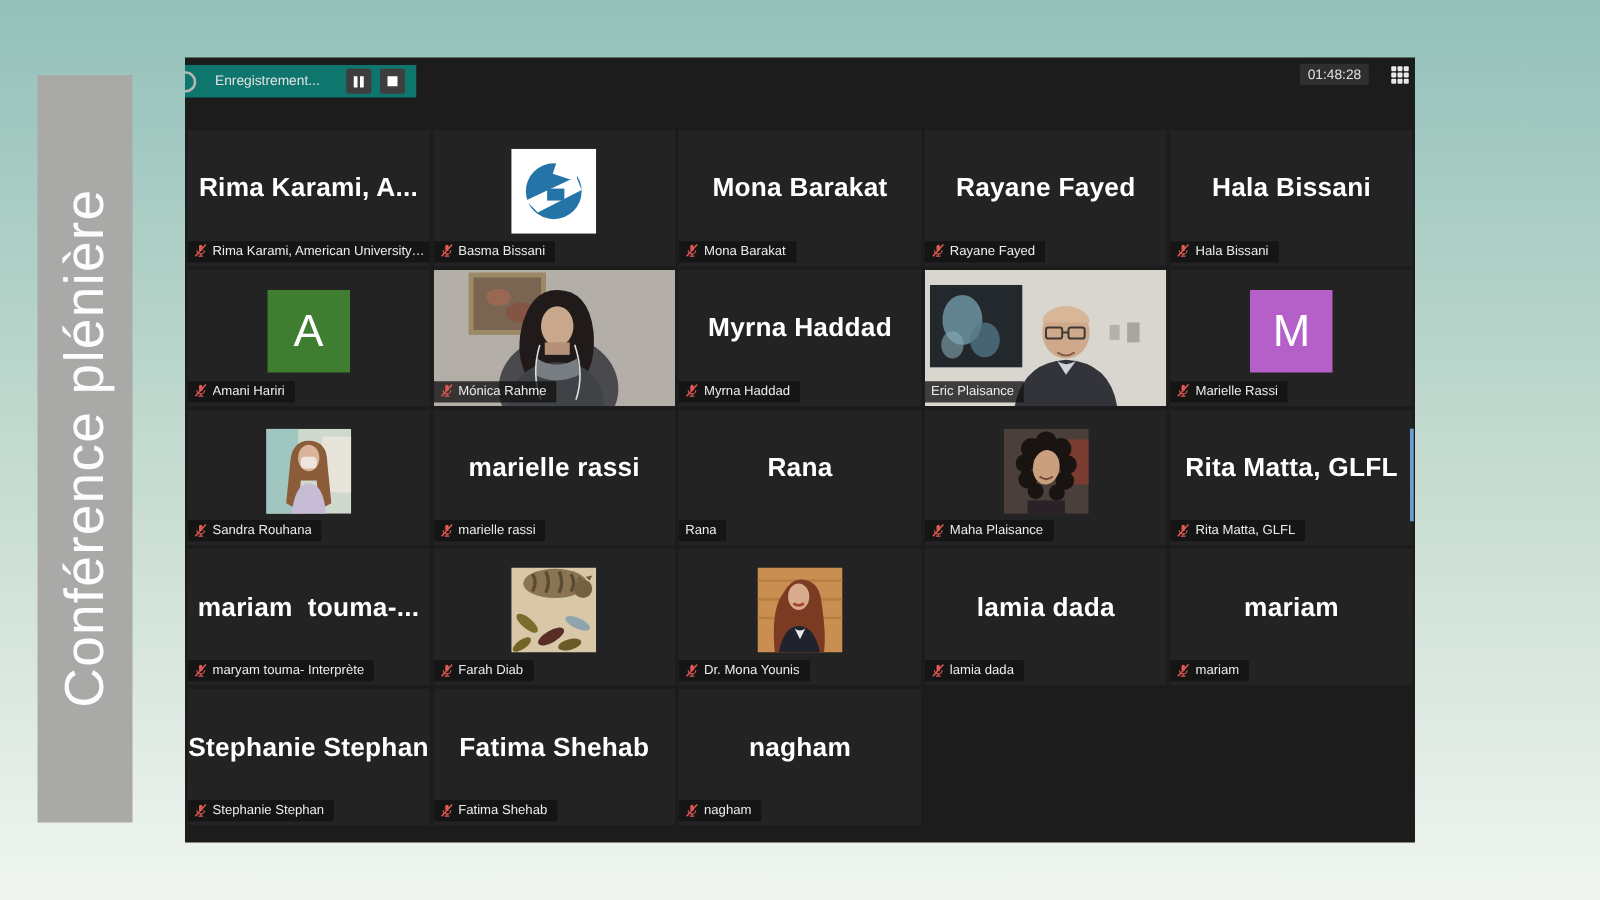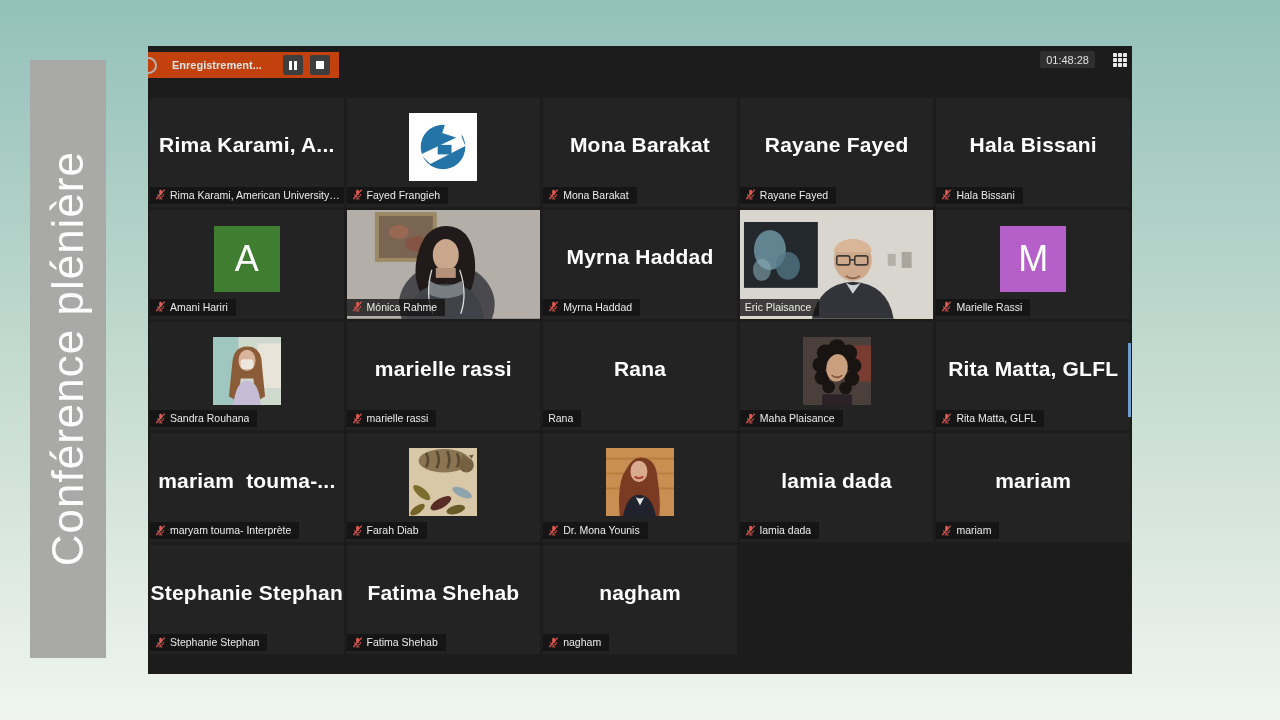--- a/index.html
+++ b/index.html
@@ -8,33 +8,33 @@
     font-family:"Liberation Sans",sans-serif;}
   
   .banner{position:absolute;left:30px;top:60px;width:76px;height:598px;
     background:var(--banner-bg,#a9a9a7);display:flex;align-items:center;justify-content:center;}
   .banner span{writing-mode:vertical-rl;transform:rotate(180deg);color:#fdfdfd;
     font-size:44px;font-weight:400;letter-spacing:1px;white-space:nowrap;}
   
   .window{position:absolute;left:148px;top:46px;width:984px;height:628px;
     background:var(--window-bg,#1c1c1c);}
   .topbar{position:absolute;left:0;top:0;right:0;height:58px;}
-  .recpill{position:absolute;left:0;top:6px;height:26px;background:#c2410c;
-    display:flex;align-items:center;gap:7px;padding:0 9px 0 0;overflow:hidden;font-weight:bold;}
+  .recpill{position:absolute;left:0;top:6px;height:26px;background:#0f766e;
+    display:flex;align-items:center;gap:7px;padding:0 9px 0 0;overflow:hidden;}
   .reccircle{flex:none;width:13px;height:13px;border:2px solid #b5b5b5;border-radius:50%;margin-left:-8px;}
   .reclabel{color:#e3e3e3;font-size:11px;padding:0 14px 0 8px;white-space:nowrap;}
   .ctrlbtn{flex:none;width:20px;height:20px;background:#3e3e3e;border:none;border-radius:2px;
     display:flex;align-items:center;justify-content:center;gap:2px;padding:0;cursor:pointer;}
   .pausebar{width:3px;height:9px;background:#fff;}
   .stopsq{width:8px;height:8px;background:#fff;}
   .timer{position:absolute;right:37px;top:5px;height:17px;background:var(--timer-bg,#2f2f2f);
     color:#e0e0e0;font-size:11px;padding:0 6px;border-radius:2px;display:flex;align-items:center;}
   .gallerybtn{position:absolute;right:4px;top:6px;width:16px;height:16px;background:none;border:none;padding:0;cursor:pointer;}
   
-  .grid{position:absolute;left:2px;top:52px;width:980px;height:556px;
+  .grid{position:absolute;left:2px;top:58px;width:980px;height:556px;
     display:grid;grid-template-columns:repeat(5,1fr);grid-template-rows:repeat(5,1fr);gap:3px;}
   .tile{position:relative;background:var(--tile-bg,#232323);overflow:hidden;}
   .tile.active{box-shadow:inset 0 0 0 2px var(--active-border,#dce65a), inset 0 0 0 3px #8fba3a;padding-left:20px;}
   .bigname{position:absolute;inset:0 4px 14px 4px;display:flex;align-items:center;justify-content:center;
     color:#fff;font-weight:bold;font-size:21px;text-align:center;letter-spacing:.2px;white-space:pre;}
   .initialbox{position:absolute;left:50%;top:45%;transform:translate(-50%,-50%);width:66px;height:66px;
     display:flex;align-items:center;justify-content:center;color:#fff;font-size:36px;font-weight:400;}
   .avatarbox{position:absolute;left:50%;top:45%;transform:translate(-50%,-50%);width:68px;height:68px;overflow:hidden;}
   .avatarbox svg,.videofill svg{display:block;width:100%;height:100%;}
   .videofill{position:absolute;inset:0;}
@@ -110,21 +110,21 @@
             </svg>
           </div>
           <div class="nameplate">
             <svg class="micicon" width="11" height="11" viewBox="0 0 12 12">
   <rect x="4.6" y="0.8" width="3" height="5.8" rx="1.5" fill="currentColor"></rect>
   <path d="M2.8 5.6a3.3 3.3 0 0 0 6.6 0" fill="none" stroke="currentColor" stroke-width="1"></path>
   <line x1="6.1" y1="8.9" x2="6.1" y2="10.4" stroke="currentColor" stroke-width="1"></line>
   <line x1="4" y1="10.8" x2="8.2" y2="10.8" stroke="currentColor" stroke-width="1"></line>
   <line x1="1.4" y1="10.9" x2="10.6" y2="0.7" stroke="currentColor" stroke-width="1.3"></line>
             </svg>
-            <span>Fayed Frangieh</span>
+            <span>Basma Bissani</span>
           </div>
         </div>
         <div class="tile">
           <div class="bigname">Mona Barakat</div>
           <div class="nameplate">
             <svg class="micicon" width="11" height="11" viewBox="0 0 12 12">
   <rect x="4.6" y="0.8" width="3" height="5.8" rx="1.5" fill="currentColor"></rect>
   <path d="M2.8 5.6a3.3 3.3 0 0 0 6.6 0" fill="none" stroke="currentColor" stroke-width="1"></path>
   <line x1="6.1" y1="8.9" x2="6.1" y2="10.4" stroke="currentColor" stroke-width="1"></line>
   <line x1="4" y1="10.8" x2="8.2" y2="10.8" stroke="currentColor" stroke-width="1"></line>

